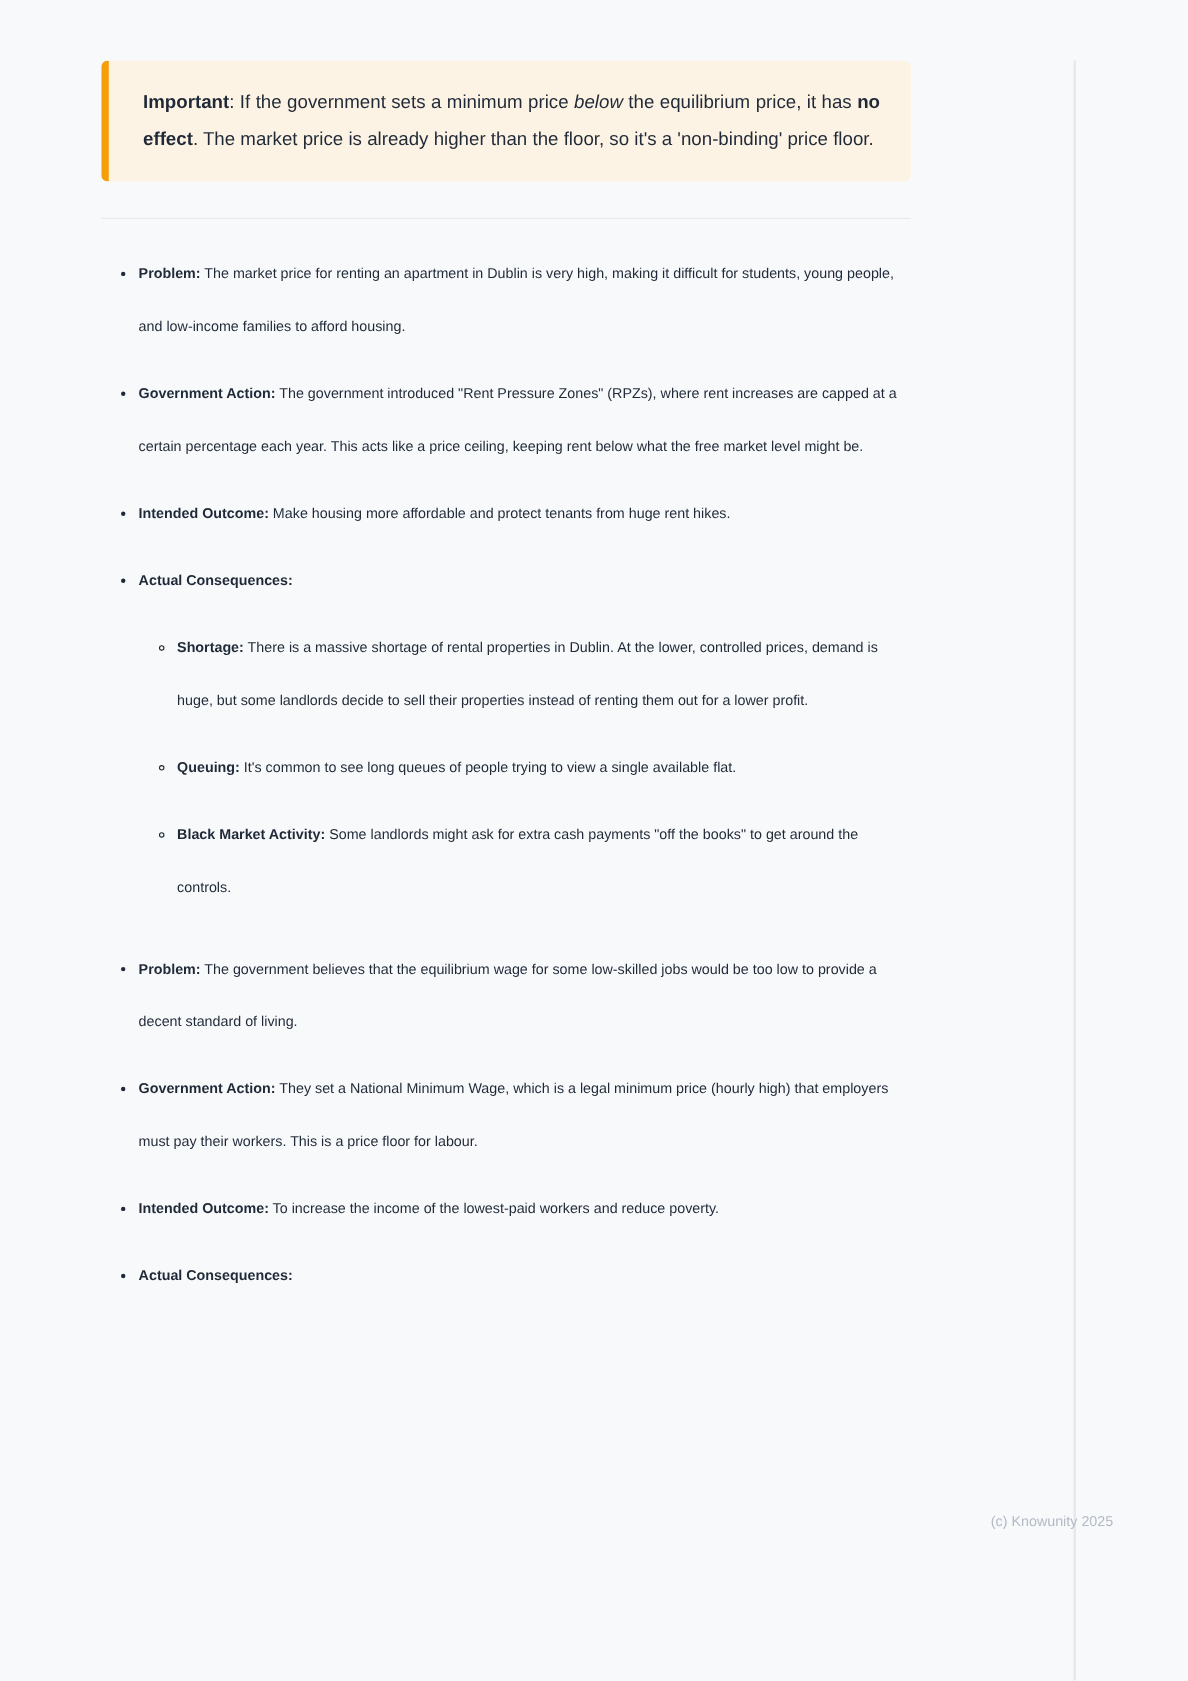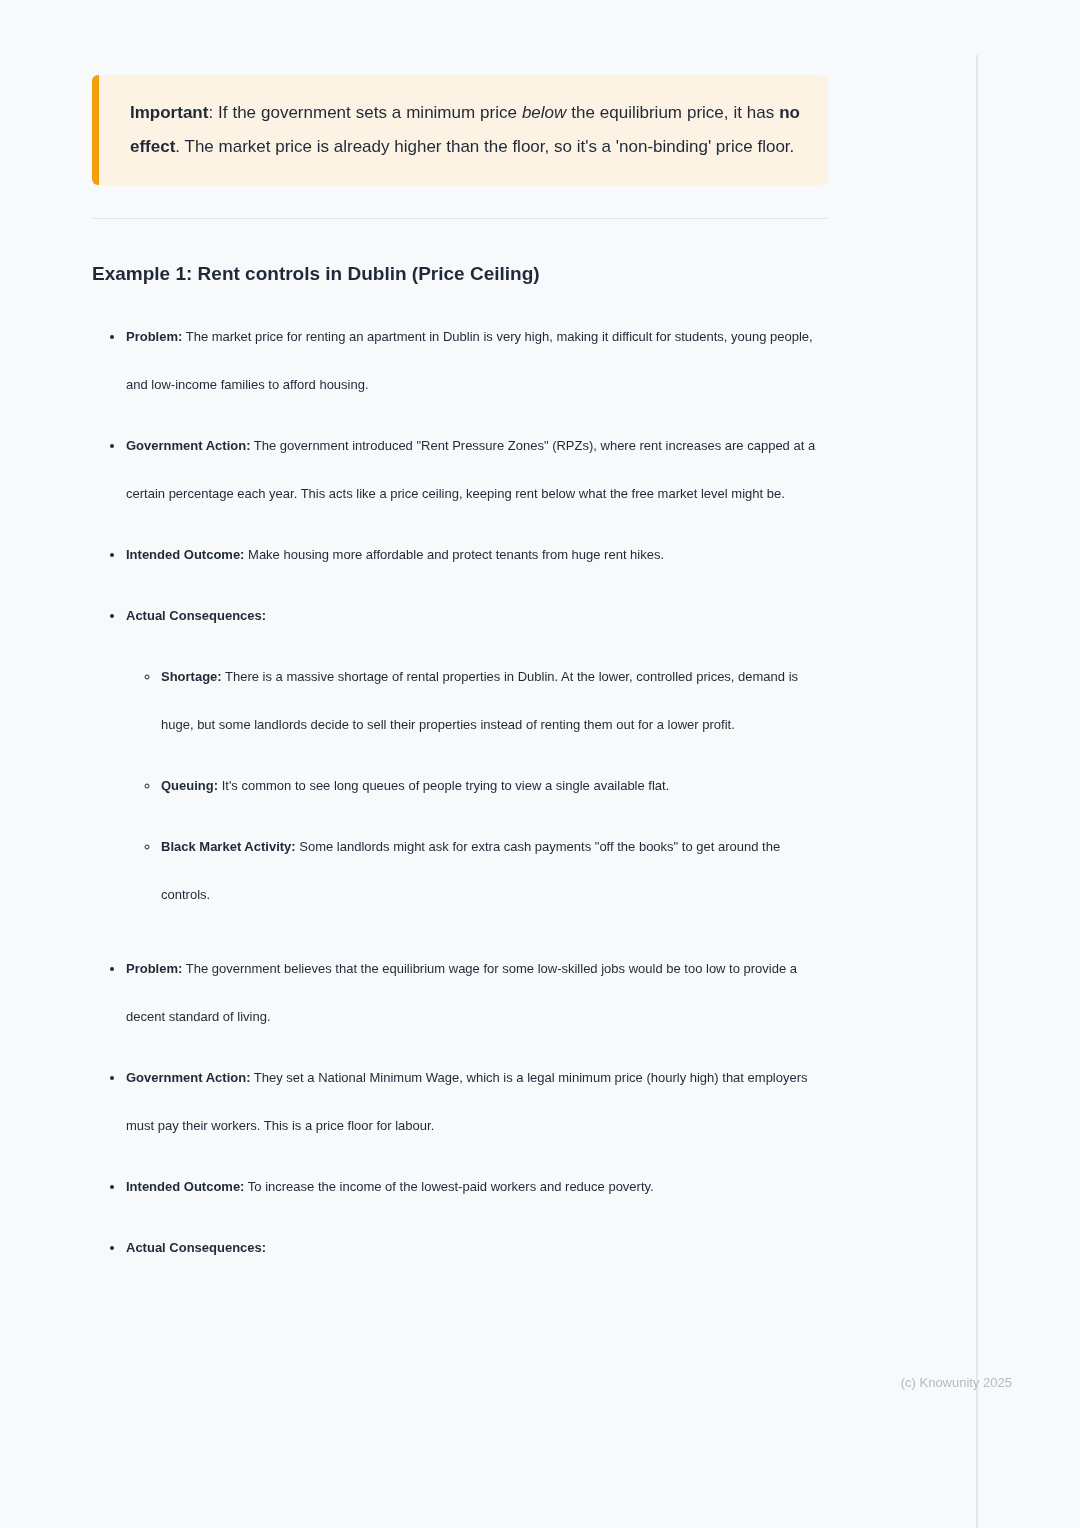--- a/index.html
+++ b/index.html
@@ -13,21 +13,21 @@
   }
   html,body{margin:0;padding:0;}
   body{
     width:1080px;height:1528px;
     background:var(--page-bg);
     font-family:"Liberation Sans","DejaVu Sans",sans-serif;
     color:var(--text);
     -webkit-font-smoothing:antialiased;
   }
   .page{position:relative;width:1080px;height:1528px;background:var(--page-bg);overflow:hidden;}
-  .content{position:absolute;left:92px;top:55px;width:736px;margin-top:20px;}
+  .content{position:absolute;left:92px;top:55px;width:736px;}
 
   .callout{
     background:var(--callout-bg);
     border-left:7px solid var(--accent);
     border-radius:6px;
     padding:21px 28px 21px 31px;
     box-sizing:border-box;
   }
   .callout p{margin:0;font-size:17px;line-height:34px;text-align:justify;}
   .callout em{font-style:italic;}
@@ -61,21 +61,20 @@
 
   <div class="content">
 
     <div class="callout">
       <p class="callout-text"><strong>Important</strong><span>: If the government sets a minimum price </span><em>below</em><span> the equilibrium price, it has </span><strong>no effect</strong><span>. The market price is already higher than the floor, so it's a 'non-binding' price floor.</span></p>
     </div>
 
     <hr class="divider">
 
 
-    <h2 class="example-heading">Example 1: Rent controls in Dublin (Price Ceiling)</h2>
 
     <ul class="bullet-list">
       <li><strong>Problem:</strong><span> The market price for renting an apartment in Dublin is very high, making it difficult for students, young people, and low-income families to afford housing.</span></li>
       <li><strong>Government Action:</strong><span> The government introduced "Rent Pressure Zones" (RPZs), where rent increases are capped at a certain percentage each year. This acts like a price ceiling, keeping rent below what the free market level might be.</span></li>
       <li><strong>Intended Outcome:</strong><span> Make housing more affordable and protect tenants from huge rent hikes.</span></li>
       <li>
         <strong>Actual Consequences:</strong>
         <ul class="sub-list">
           <li><strong>Shortage:</strong><span> There is a massive shortage of rental properties in Dublin. At the lower, controlled prices, demand is huge, but some landlords decide to sell their properties instead of renting them out for a lower profit.</span></li>
           <li><strong>Queuing:</strong><span> It's common to see long queues of people trying to view a single available flat.</span></li>

